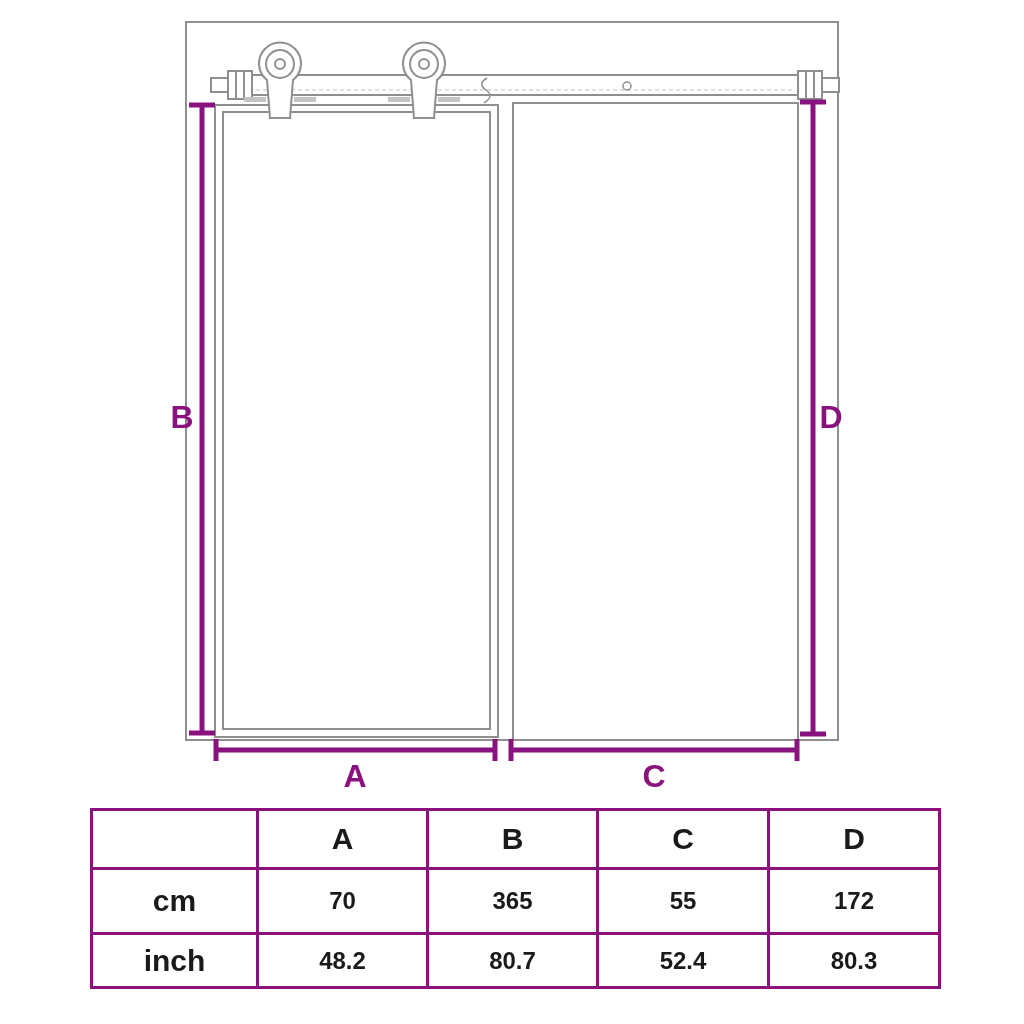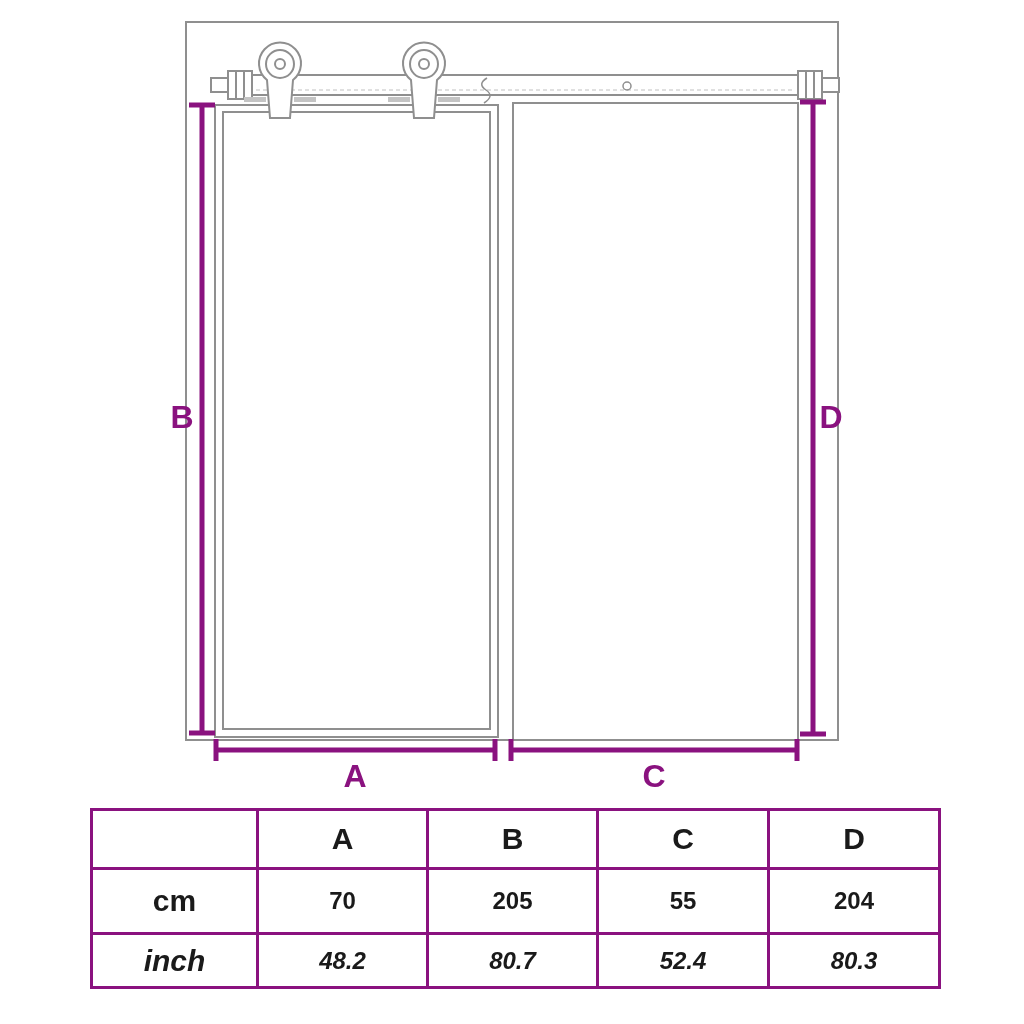--- a/index.html
+++ b/index.html
@@ -36,21 +36,21 @@
     background:#ffffff;
   }
   .dim-table th,.dim-table td{
     border:3px solid var(--accent);
     text-align:center;vertical-align:middle;
     color:var(--text);font-weight:bold;
     padding:0;
   }
   .dim-table thead tr{height:59px;}
   .dim-table tr.row-cm{height:65px;margin-top:11px;}
-  .dim-table tr.row-inch{height:54px;font-style:italic;}
+  .dim-table tr.row-inch{height:54px;}
   .dim-table th{font-size:30px;}
   .dim-table td.rlabel{font-size:30px;}
   .dim-table td.rvalue{font-size:24px;}
 </style>
 </head>
 <body>
 
 <div class="canvas">
 
   <div class="diagram">
@@ -129,23 +129,23 @@
         <th>A</th>
         <th>B</th>
         <th>C</th>
         <th>D</th>
       </tr>
     </thead>
     <tbody>
       <tr class="row-cm">
         <td class="rlabel">cm</td>
         <td class="rvalue">70</td>
-        <td class="rvalue">205</td>
+        <td class="rvalue">365</td>
         <td class="rvalue">55</td>
-        <td class="rvalue">204</td>
+        <td class="rvalue">172</td>
       </tr>
       <tr class="row-inch">
         <td class="rlabel">inch</td>
         <td class="rvalue">48.2</td>
         <td class="rvalue">80.7</td>
         <td class="rvalue">52.4</td>
         <td class="rvalue">80.3</td>
       </tr>
     </tbody>
   </table>

